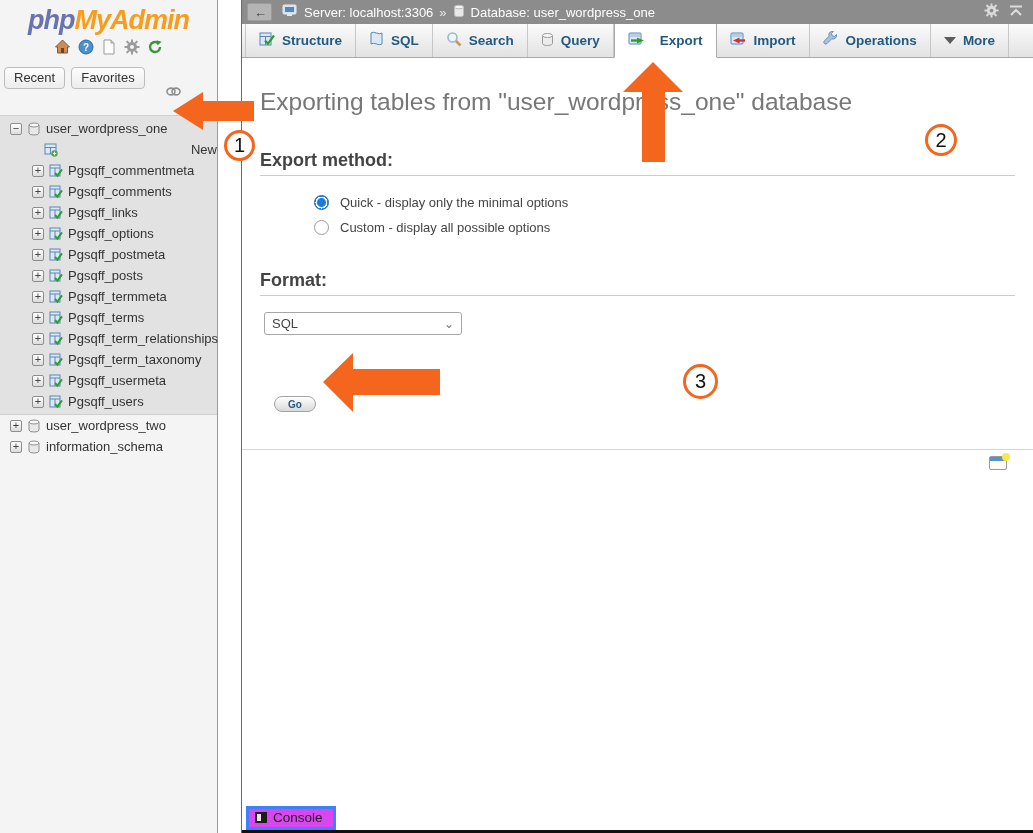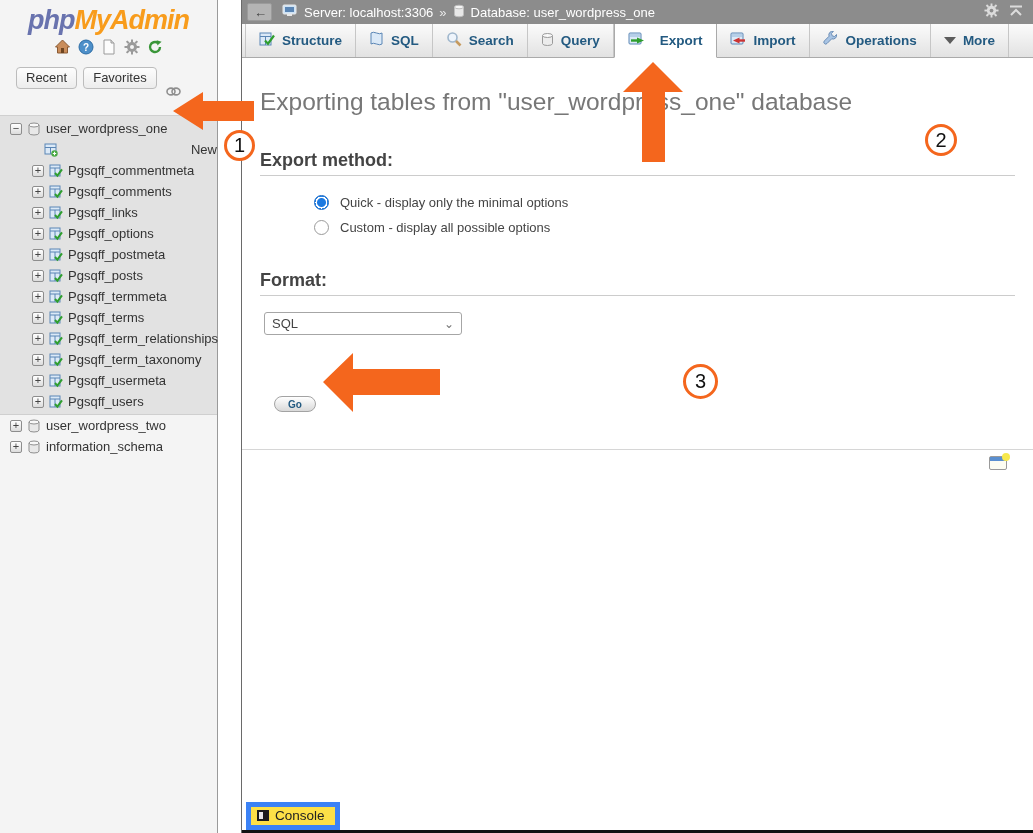--- a/index.html
+++ b/index.html
@@ -11,21 +11,21 @@
 
   
   .sidebar {
     position:absolute; left:0; top:0; width:218px; height:833px;
     background:#f4f4f4; border-right:1px solid #9a9a9a;
   }
   .pma-logo { text-align:center; padding-top:5px; font-size:27px; font-weight:bold; font-style:italic; letter-spacing:-1px; }
   .logo-php { color:#6973ae; }
   .logo-myadmin { color:#f89c1c; }
   .nav-icons { display:flex; justify-content:center; align-items:center; gap:7px; margin-top:4px; height:18px; }
-  .quick-btns { display:flex; gap:6px; padding:9px 0 0 16px; }
+  .quick-btns { display:flex; gap:6px; padding:9px 0 0 4px; }
   .quick-btn {
     background:linear-gradient(#fdfdfd,#ececec); border:1px solid #bcbcbc; border-radius:4px;
     padding:2px 9px 3px 9px; font-size:13px; color:#333; cursor:pointer;
   }
   .link-icon-wrap { position:absolute; right:36px; top:82px; }
 
   .tree { margin-top:26px; font-size:13px; color:#333; }
   .tree-row { display:flex; align-items:center; height:21px; gap:5px; white-space:nowrap; }
   .tree-expanded-block { background:#e2e2e2; border-top:1px solid #d0d0d0; border-bottom:1px solid #cfcfcf; padding:2px 0; }
   .indent-root { padding-left:10px; }
@@ -91,21 +91,21 @@
     border:1px solid #a3a3a3; background:linear-gradient(#ffffff,#d9d9d9);
     font-family:"Liberation Sans",sans-serif; font-size:10px; font-weight:bold; color:#235a81; cursor:pointer;
   }
   .content-hr { border:none; border-top:1px solid #d6d6d6; margin:37px -18px 0 -18px; }
   .page-settings-btn { float:right; margin:4px 6px 0 0; cursor:pointer; position:relative; width:20px; height:17px; }
   .win-rect { position:absolute; left:0; top:2px; width:18px; height:14px; background:#fdfdf2; border:1px solid #9a9a9a; border-radius:2px; }
   .win-bar { position:absolute; left:1px; top:3px; width:16px; height:4px; background:#5a8fd0; }
   .win-dot { position:absolute; right:-1px; top:-1px; width:8px; height:8px; border-radius:50%; background:#f7e84c; }
 
   .console-tab {
-    position:absolute; left:4px; bottom:3px; background:#fde047; border:5px solid #3b82f6;
+    position:absolute; left:4px; bottom:3px; background:#d946ef; border:3px solid #3b82f6;
     display:flex; align-items:center; gap:6px; padding:1px 10px 2px 6px;
     font-size:13.5px; color:#222; cursor:pointer;
   }
   .console-icon { width:12px; height:11px; background:#1c1c1c; position:relative; }
   .console-icon::after { content:""; position:absolute; left:2px; top:2px; width:4px; height:7px; background:#e8e8e8; }
   .console-strip { position:absolute; left:0; right:0; bottom:0; height:3px; background:#111; }
 
   
   .anno { position:absolute; z-index:50; }
   .anno-circle {

